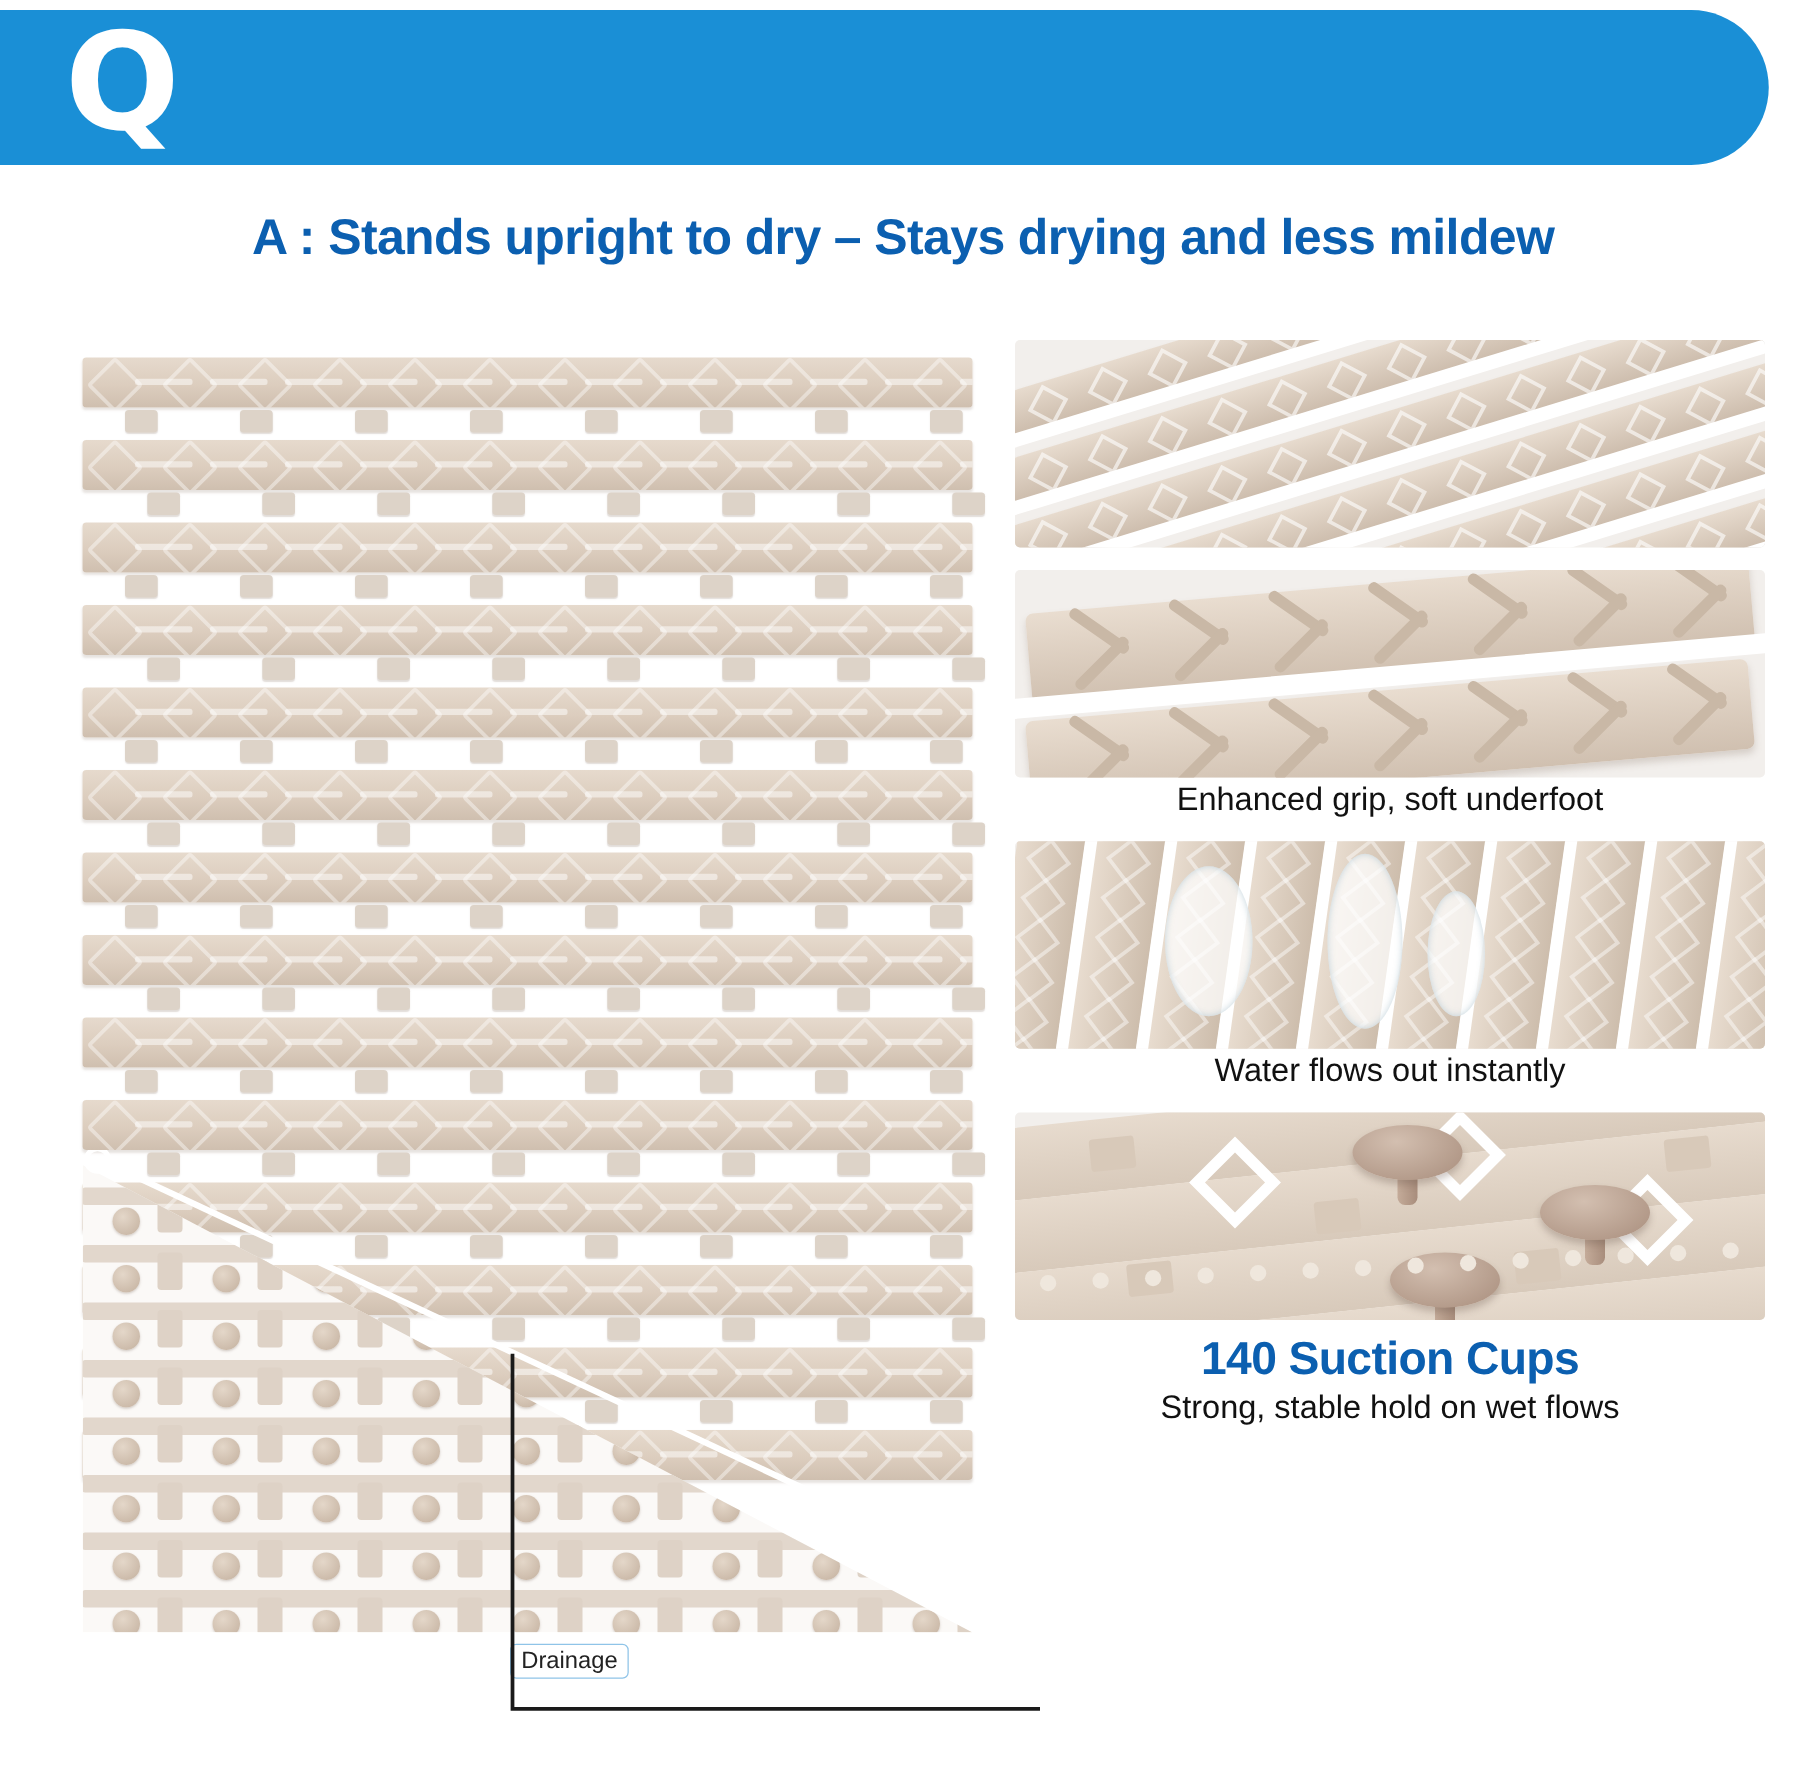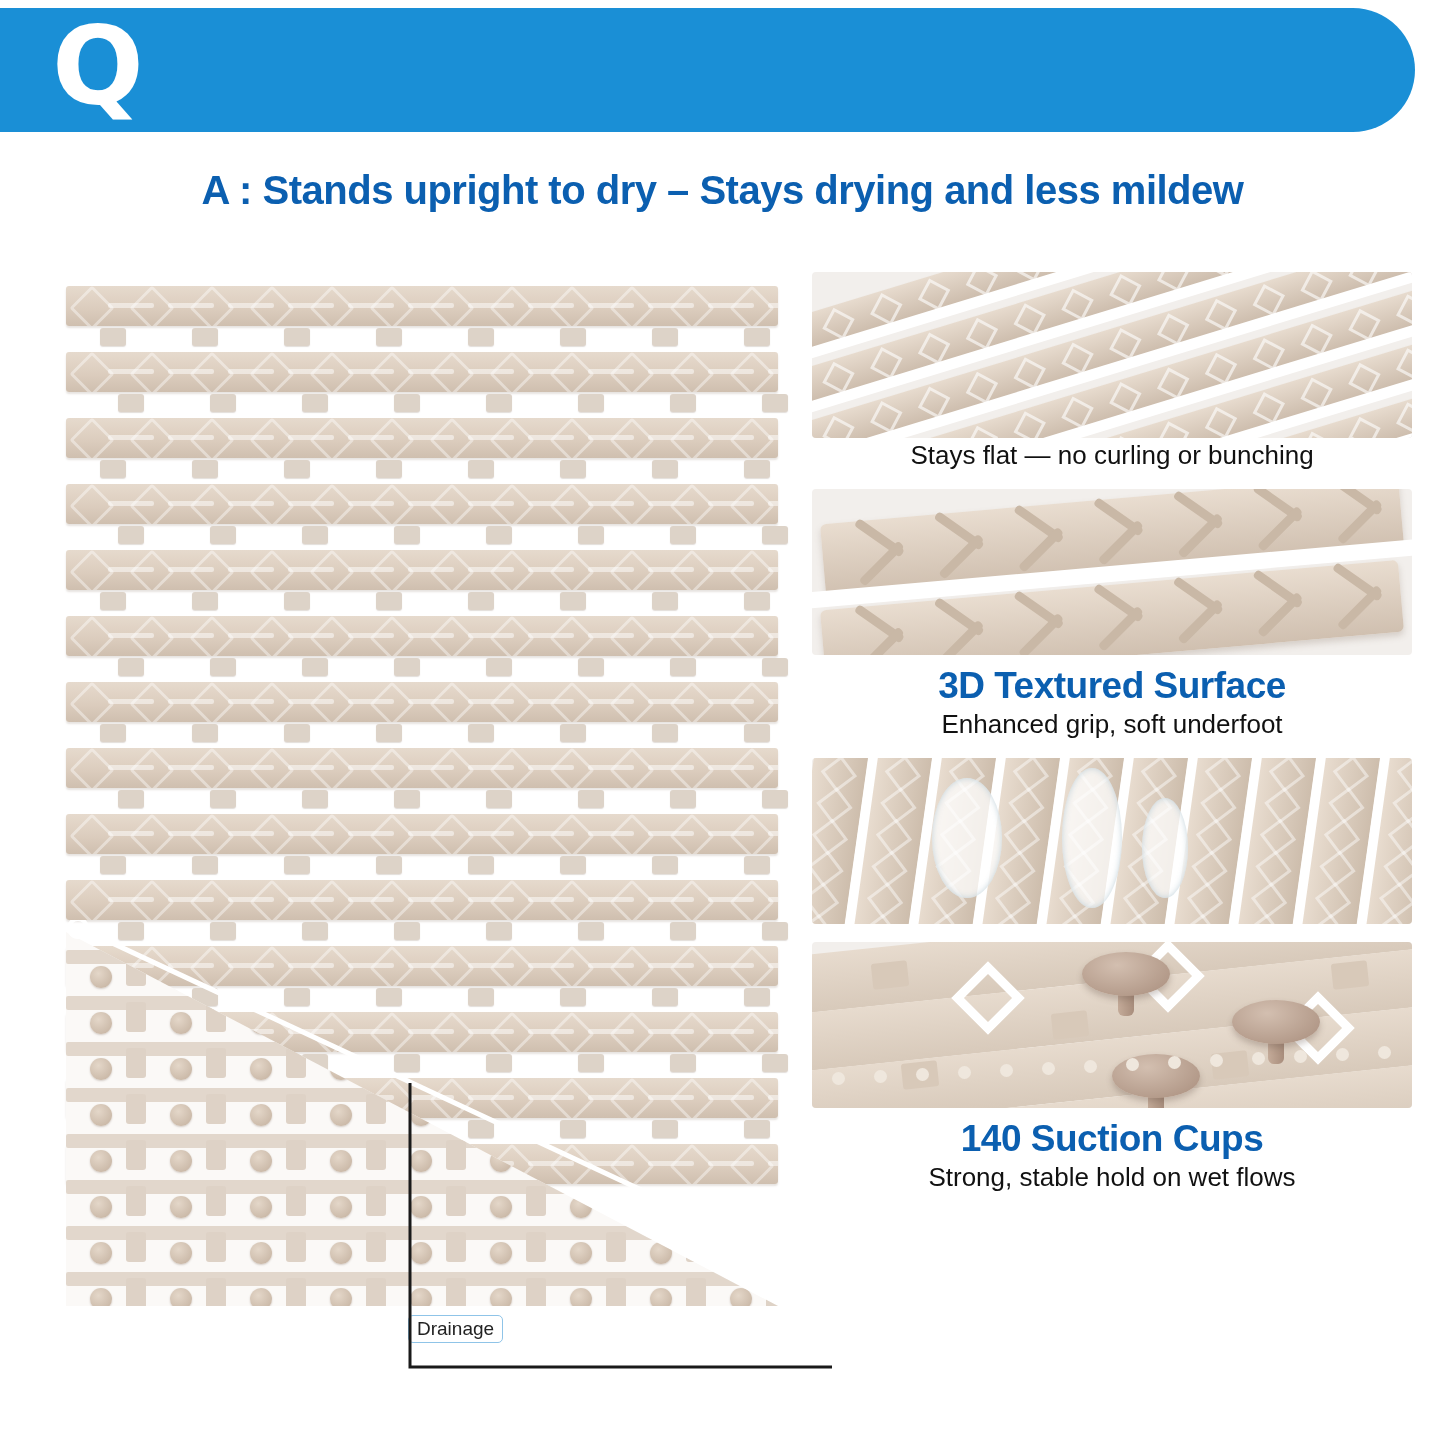--- a/index.html
+++ b/index.html
@@ -1106,21 +1106,20 @@
         </div>
         <div class="dn" style="top: 190px;"></div>
         <div class="d" style="top: 210px;">
           <div class="dx" style="left: 620px;"></div>
           <div class="dx" style="left: 670px;"></div>
           <div class="dx" style="left: 720px;"></div>
         </div>
         <div class="dn" style="top: 244px;"></div>
         <div class="d" style="top: 264px;"></div>
       </div>
-    <div class="f-sub">Stays flat — no curling or bunching</div>
   </div>
 
   <div class="feature">
     <div class="photo ph2" id="ph2">
         <div class="slab" style="top: 10px;">
           <div class="g" style="left: 30px; top: 14px; width: 56px; height: 9px; transform: rotate(40deg);"></div>
           <div class="g" style="left: 30px; top: 40px; width: 56px; height: 9px; transform: rotate(-40deg);"></div>
           <div class="g" style="left: 110px; top: 14px; width: 56px; height: 9px; transform: rotate(40deg);"></div>
           <div class="g" style="left: 110px; top: 40px; width: 56px; height: 9px; transform: rotate(-40deg);"></div>
           <div class="g" style="left: 190px; top: 14px; width: 56px; height: 9px; transform: rotate(40deg);"></div>
@@ -1145,21 +1144,20 @@
           <div class="g" style="left: 270px; top: 40px; width: 56px; height: 9px; transform: rotate(-40deg);"></div>
           <div class="g" style="left: 350px; top: 14px; width: 56px; height: 9px; transform: rotate(40deg);"></div>
           <div class="g" style="left: 350px; top: 40px; width: 56px; height: 9px; transform: rotate(-40deg);"></div>
           <div class="g" style="left: 430px; top: 14px; width: 56px; height: 9px; transform: rotate(40deg);"></div>
           <div class="g" style="left: 430px; top: 40px; width: 56px; height: 9px; transform: rotate(-40deg);"></div>
           <div class="g" style="left: 510px; top: 14px; width: 56px; height: 9px; transform: rotate(40deg);"></div>
           <div class="g" style="left: 510px; top: 40px; width: 56px; height: 9px; transform: rotate(-40deg);"></div>
         </div>
         <div class="wstrip" style="top: 76px;"></div>
       </div>
-    <div class="f-title">3D Textured Surface</div>
     <div class="f-sub">Enhanced grip, soft underfoot</div>
   </div>
 
   <div class="feature">
     <div class="photo ph3" id="ph3">
         <div class="s" style="left: -10px;">
           <div class="xm" style="left: 14px; top: 16px;"></div>
           <div class="xm" style="left: 14px; top: 48px;"></div>
           <div class="xm" style="left: 14px; top: 80px;"></div>
           <div class="xm" style="left: 14px; top: 112px;"></div>
@@ -1244,20 +1242,21 @@
           <div class="xm" style="left: 14px; top: 48px;"></div>
           <div class="xm" style="left: 14px; top: 80px;"></div>
           <div class="xm" style="left: 14px; top: 112px;"></div>
           <div class="xm" style="left: 14px; top: 144px;"></div>
           <div class="xm" style="left: 14px; top: 176px;"></div>
         </div>
         <div class="water" style="left: 120px; top: 20px; width: 70px; height: 120px;"></div>
         <div class="water" style="left: 250px; top: 10px; width: 60px; height: 140px;"></div>
         <div class="water" style="left: 330px; top: 40px; width: 46px; height: 100px;"></div>
       </div>
+    <div class="f-sub">Water flows out instantly</div>
   </div>
 
   <div class="feature">
     <div class="photo ph4" id="ph4">
         <div class="pl" style="top: -20px;"></div>
         <div class="wl" style="top: 38px;"></div>
         <div class="pl" style="top: 38px;"></div>
         <div class="wl" style="top: 96px;"></div>
         <div class="pl" style="top: 96px;"></div>
         <div class="wl" style="top: 154px;"></div>

